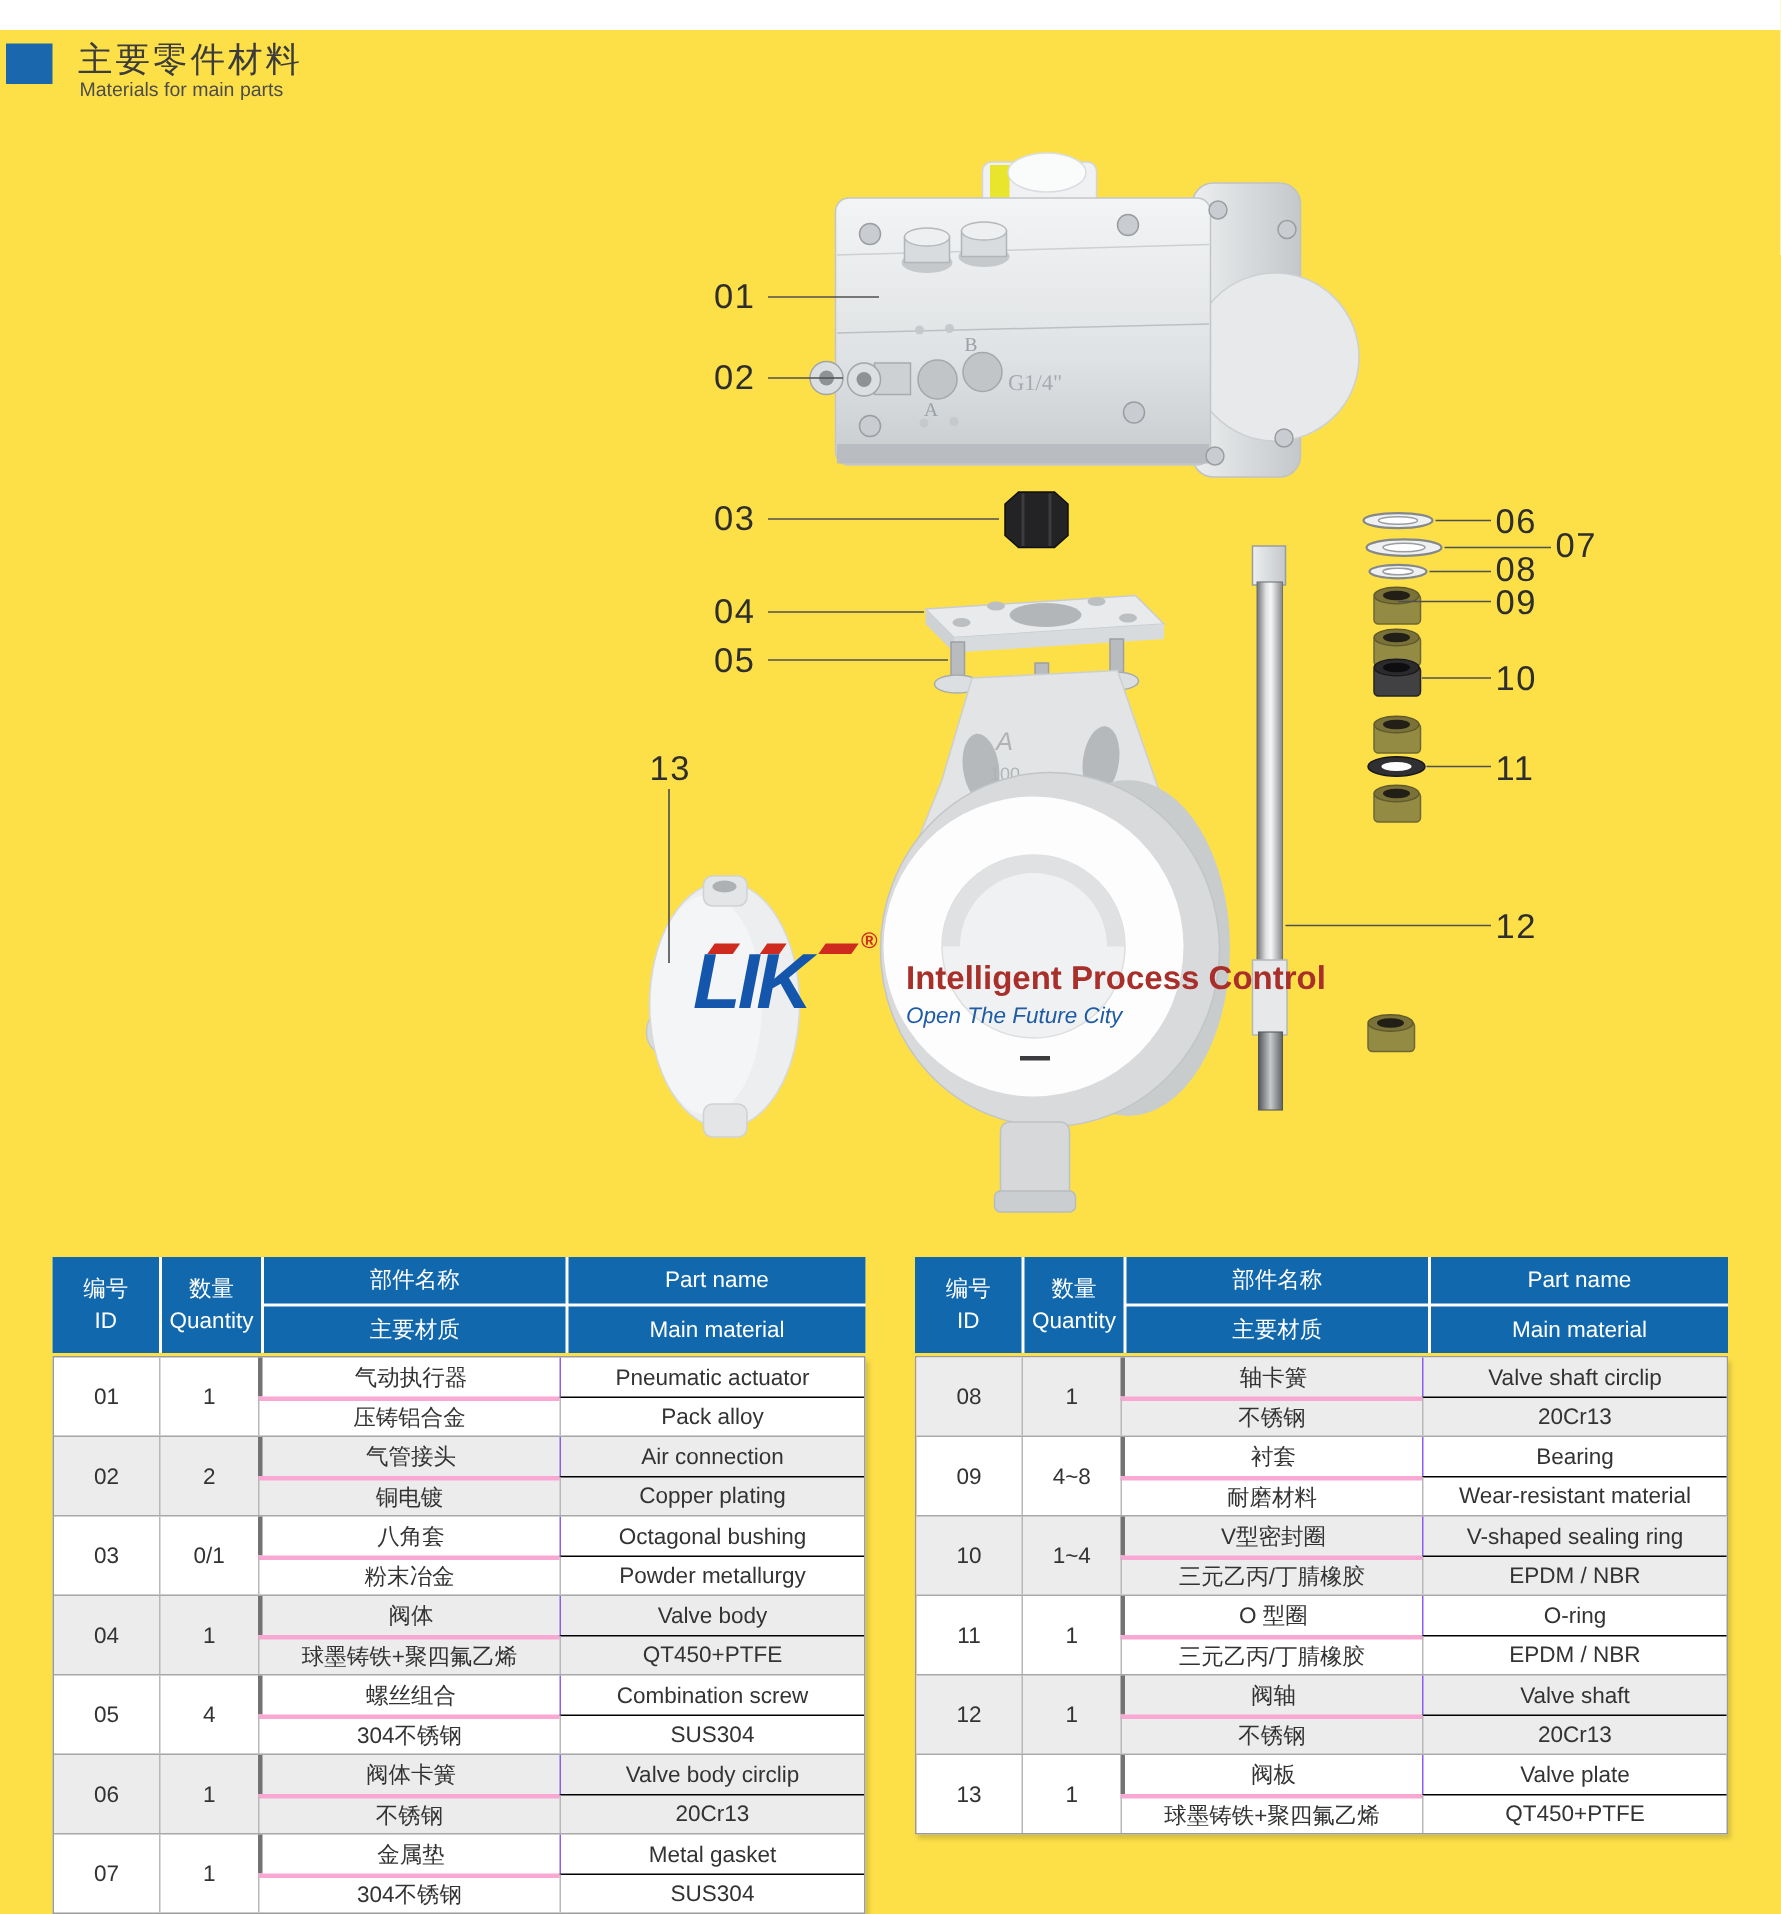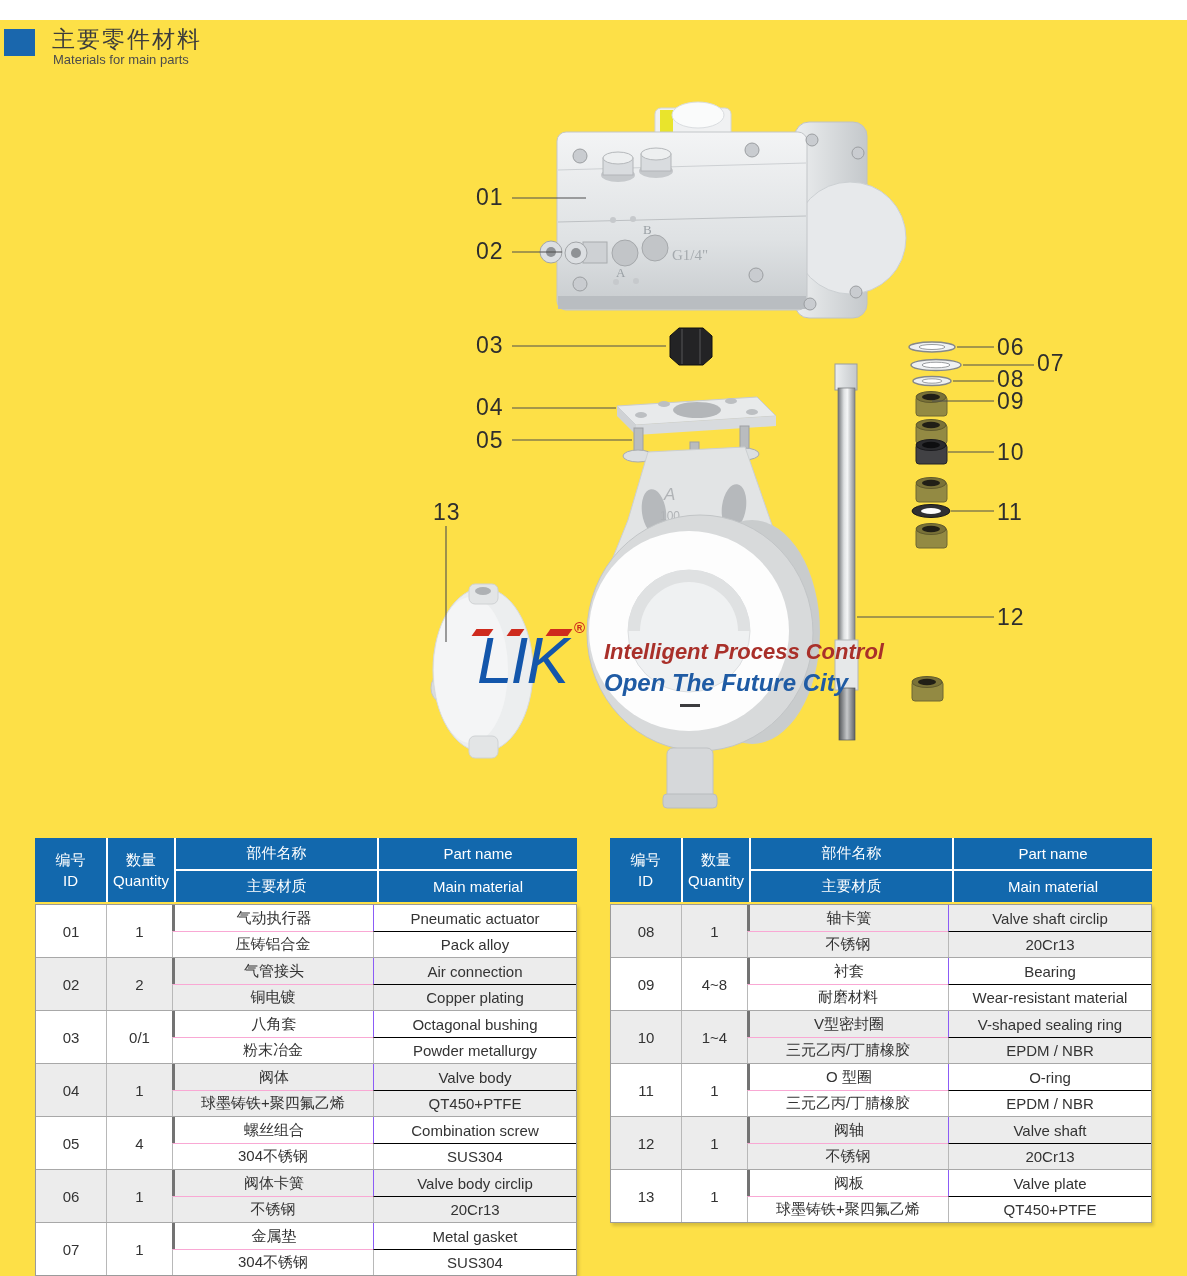--- a/index.html
+++ b/index.html
@@ -13,51 +13,51 @@
   .hdr-subtitle{position:absolute;left:53px;top:32px;font-size:13px;color:#4c4c4c;}
 
   
   .diagram{position:absolute;left:0;top:55px;width:1187px;height:760px;}
   .diagram svg{position:absolute;left:0;top:0;}
   .callout{position:absolute;font-size:23px;color:#2e2e2e;letter-spacing:1px;line-height:1;}
 
   
   .logo{position:absolute;left:462px;top:548px;display:flex;align-items:flex-start;}
   .logo-lik{position:relative;width:126px;height:60px;}
-  .lik-text{position:absolute;left:15px;top:6px;font-size:64px;font-weight:normal;font-style:italic;
+  .lik-text{position:absolute;left:0;top:6px;font-size:52px;font-weight:bold;font-style:italic;
             color:#1356ab;letter-spacing:-2px;line-height:1;}
   .lik-bar{position:absolute;height:7px;background:#ce2a1d;transform:skewX(-35deg);}
   .bar1{left:12px;top:6px;width:17px;}
   .bar2{left:47px;top:6px;width:13px;}
   .bar3{left:86px;top:6px;width:22px;}
   .lik-reg{position:absolute;left:112px;top:-4px;color:#ce2a1d;font-size:15px;font-weight:bold;}
   .logo-taglines{margin-left:16px;padding-top:16px;}
-  .tag1{font-size:22px;font-weight:bold;font-style:italic;color:#a9302a;white-space:nowrap;}
-  .tag2{font-size:24px;font-weight:bold;font-style:italic;color:#1f5ba4;margin-top:4px;white-space:nowrap;}
+  .tag1{font-size:22px;font-weight:bold;color:#a9302a;white-space:nowrap;}
+  .tag2{font-size:15px;font-weight:normal;font-style:italic;color:#1f5ba4;margin-top:4px;white-space:nowrap;}
 
   
   .data-table{position:absolute;width:542px;font-size:15px;color:#333;border-radius:14px;}
   .tbl-left{left:35px;top:818px;}
   .tbl-right{left:610px;top:818px;}
   .t-header{display:grid;grid-template-columns:71px 66px 201px 1fr;grid-template-rows:31px 31px;
             gap:2px;background:#fff;}
   .h-cell{background:#1268ad;color:#fff;display:flex;align-items:center;justify-content:center;text-align:center;}
   .h-id{grid-area:1/1/3/2;flex-direction:column;line-height:21px;}
   .h-qty{grid-area:1/2/3/3;flex-direction:column;line-height:21px;}
   .t-body{border:1px solid #9b9b9b;margin-top:2px;background:#fff;
           box-shadow:2px 3px 3px rgba(0,0,0,0.15);}
   .trow{display:grid;grid-template-columns:70px 66px 201px 1fr;grid-template-rows:26px 26px;}
   .trow + .trow{border-top:1px solid #a8a8a8;}
   .trow.alt{background:#ececec;}
   .cell{display:flex;align-items:center;justify-content:center;text-align:center;overflow:hidden;}
   .c-id{grid-area:1/1/3/2;}
   .c-qty{grid-area:1/2/3/3;border-left:1px solid #b8b8b8;}
   .r1-zh{grid-area:1/3/2/4;border-left:3px solid #737373;}
   .r1-en{grid-area:1/4/2/5;border-left:1px solid #8b5cf6;}
-  .r2-zh{grid-area:2/3/3/4;border-left:1px solid #b8b8b8;border-top:1px solid #f9a8d4;}
+  .r2-zh{grid-area:2/3/3/4;border-left:1px solid #b8b8b8;border-top:3px solid #f9a8d4;}
   .r2-en{grid-area:2/4/3/5;border-left:1px solid #b8b8b8;border-top:1px solid #000000;}
 </style>
 </head>
 <body>
 
 <div class="page">
 
   <div class="doc-header">
     <div class="hdr-square"></div>
     <div class="hdr-title">主要零件材料</div>

